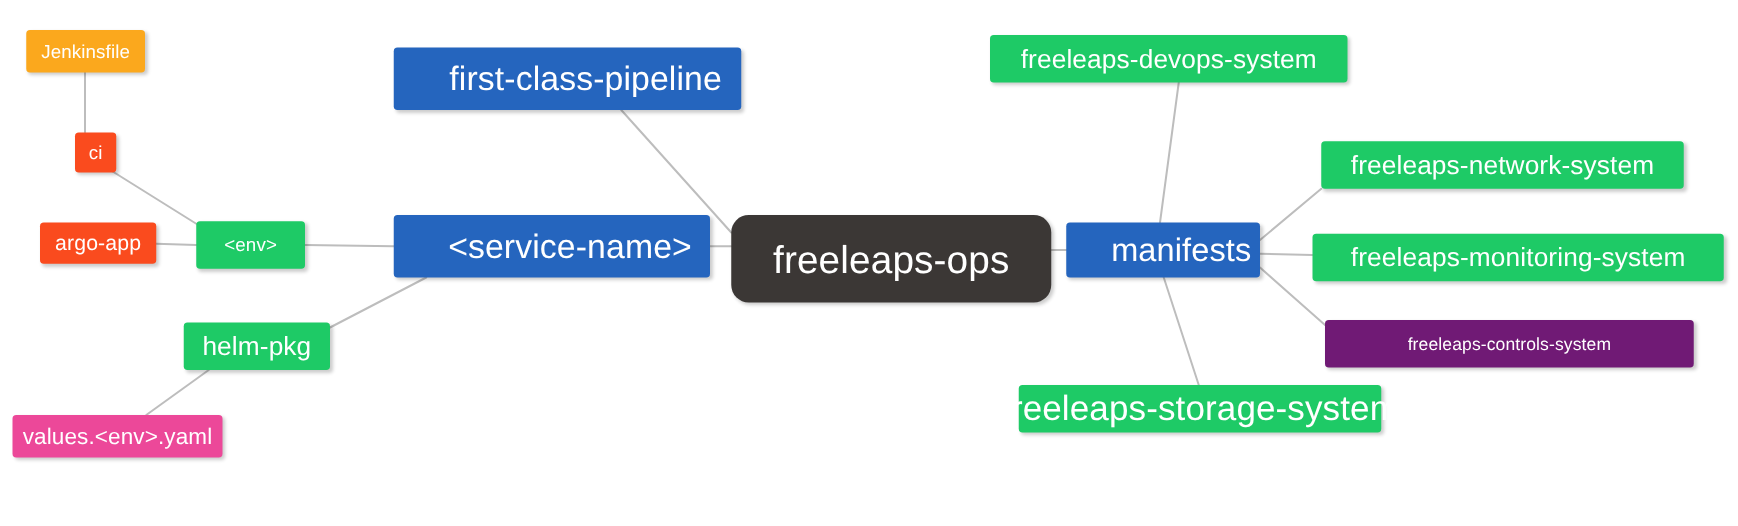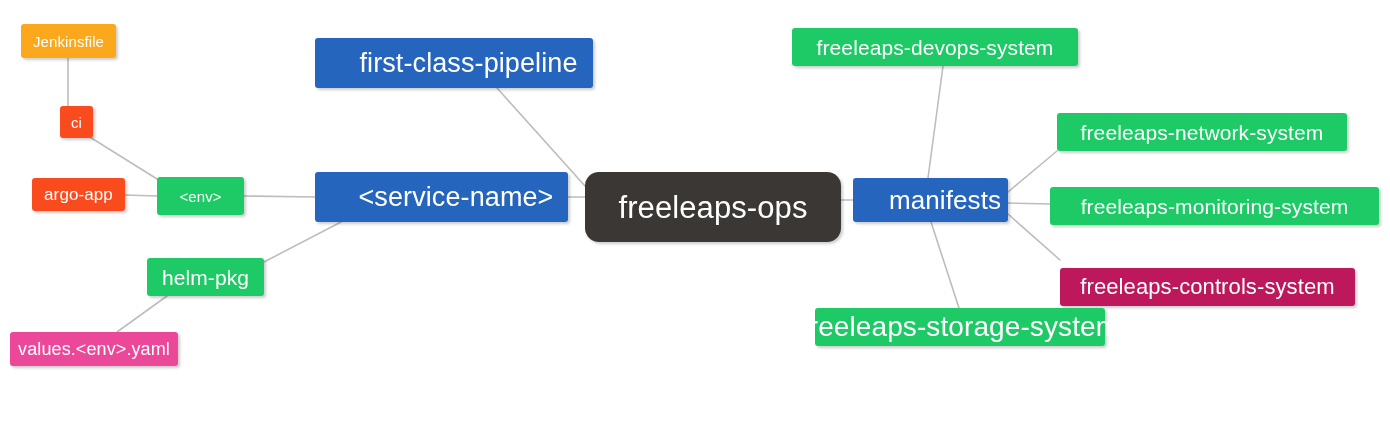--- a/index.html
+++ b/index.html
@@ -86,16 +86,16 @@
       <div class="node node-blue" style="left: 853px; top: 178px; width: 155px; height: 44px; font-size: 26px; background: rgb(37, 101, 190);">manifests</div>
       <div class="node node-green" style="left: 157px; top: 177px; width: 87px; height: 38px; font-size: 15px; background: rgb(30, 202, 102);">&lt;env&gt;</div>
       <div class="node node-green" style="left: 147px; top: 258px; width: 117px; height: 38px; font-size: 21px; background: rgb(30, 202, 102);">helm-pkg</div>
       <div class="node node-red" style="left: 60px; top: 106px; width: 33px; height: 32px; font-size: 15px; background: rgb(250, 75, 30);">ci</div>
       <div class="node node-orange" style="left: 21px; top: 24px; width: 95px; height: 34px; font-size: 15px; background: rgb(251, 168, 29);">Jenkinsfile</div>
       <div class="node node-red" style="left: 32px; top: 178px; width: 93px; height: 33px; font-size: 17px; background: rgb(250, 75, 30);">argo-app</div>
       <div class="node node-red" style="left: 10px; top: 332px; width: 168px; height: 34px; font-size: 18px; background: #ec4899;">values.&lt;env&gt;.yaml</div>
       <div class="node node-green" style="left: 792px; top: 28px; width: 286px; height: 38px; font-size: 21px; background: rgb(30, 202, 102);">freeleaps-devops-system</div>
       <div class="node node-green" style="left: 1057px; top: 113px; width: 290px; height: 38px; font-size: 21px; background: rgb(30, 202, 102);">freeleaps-network-system</div>
       <div class="node node-green" style="left: 1050px; top: 187px; width: 329px; height: 38px; font-size: 21px; background: rgb(30, 202, 102);">freeleaps-monitoring-system</div>
-      <div class="node node-green" style="left: 1060px; top: 268px; width: 295px; height: 38px; font-size: 22px; background: #be185d;">freeleaps-controls-system</div>
+      <div class="node node-green" style="left: 1060px; top: 256px; width: 295px; height: 38px; font-size: 14px; background: #701a75;">freeleaps-controls-system</div>
       <div class="node node-green" style="left: 815px; top: 308px; width: 290px; height: 38px; font-size: 28px; background: rgb(30, 202, 102);">freeleaps-storage-system</div>
     </div>
 </div>
 
 </body></html>

